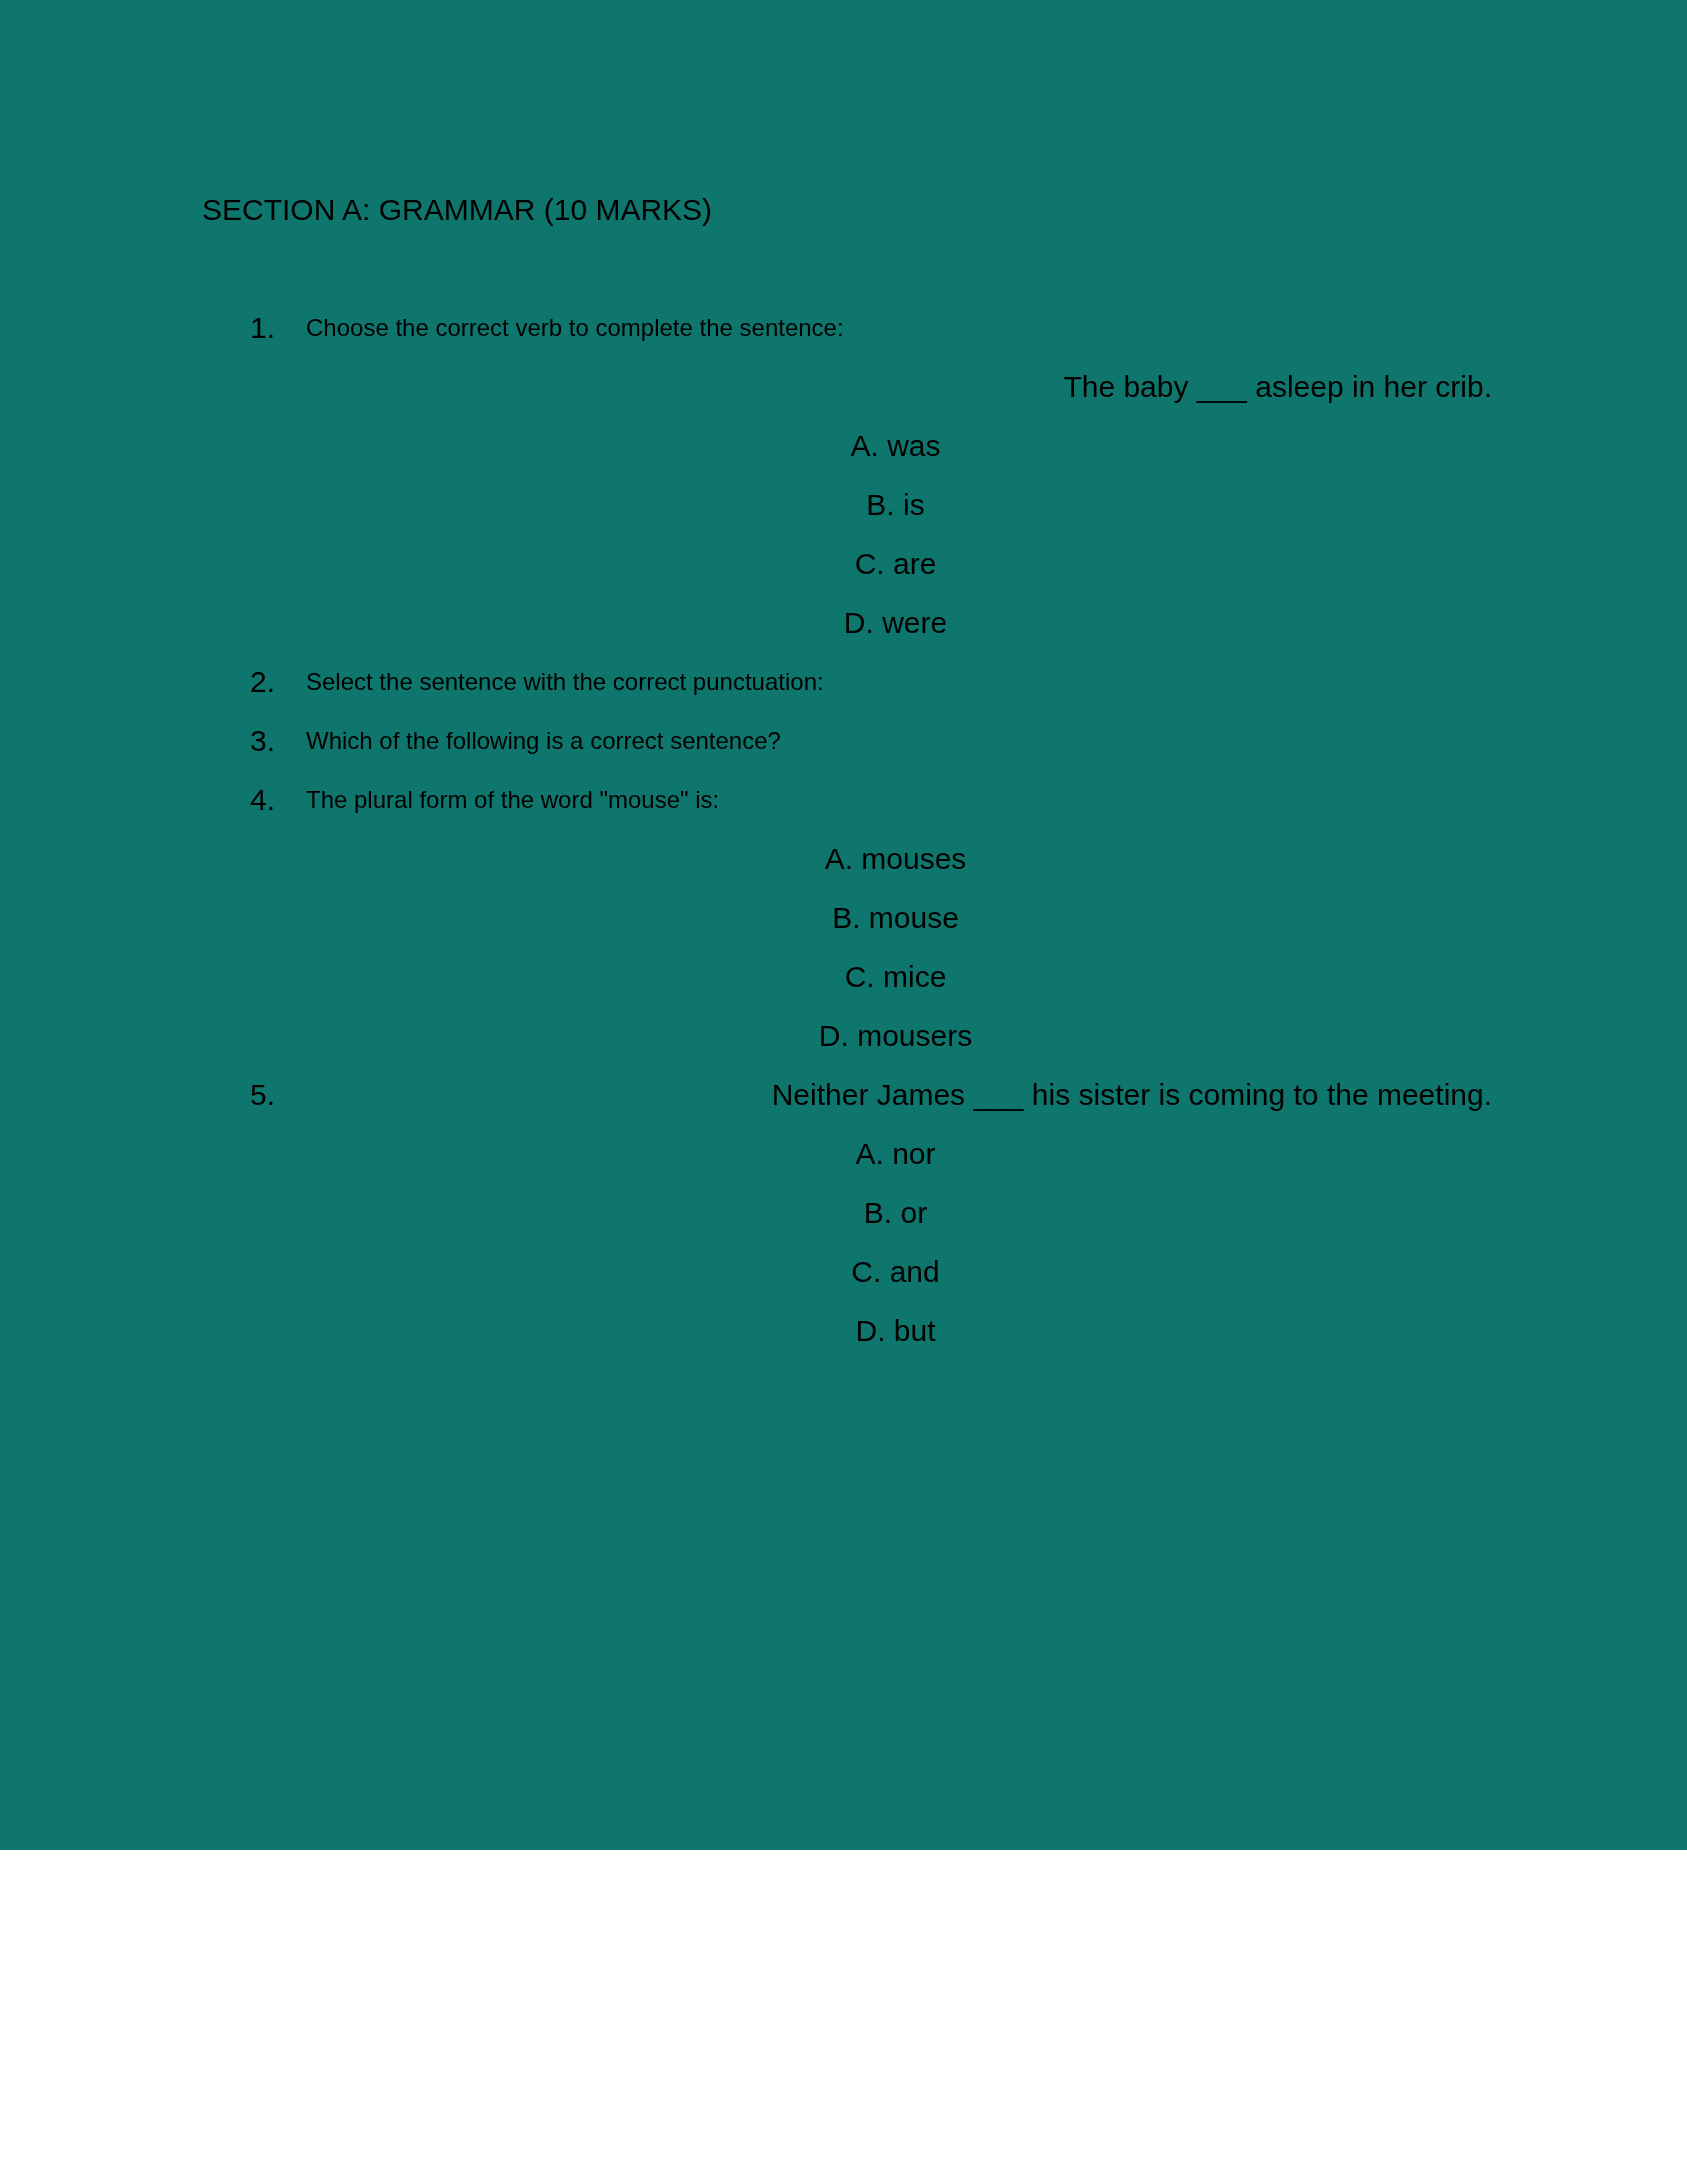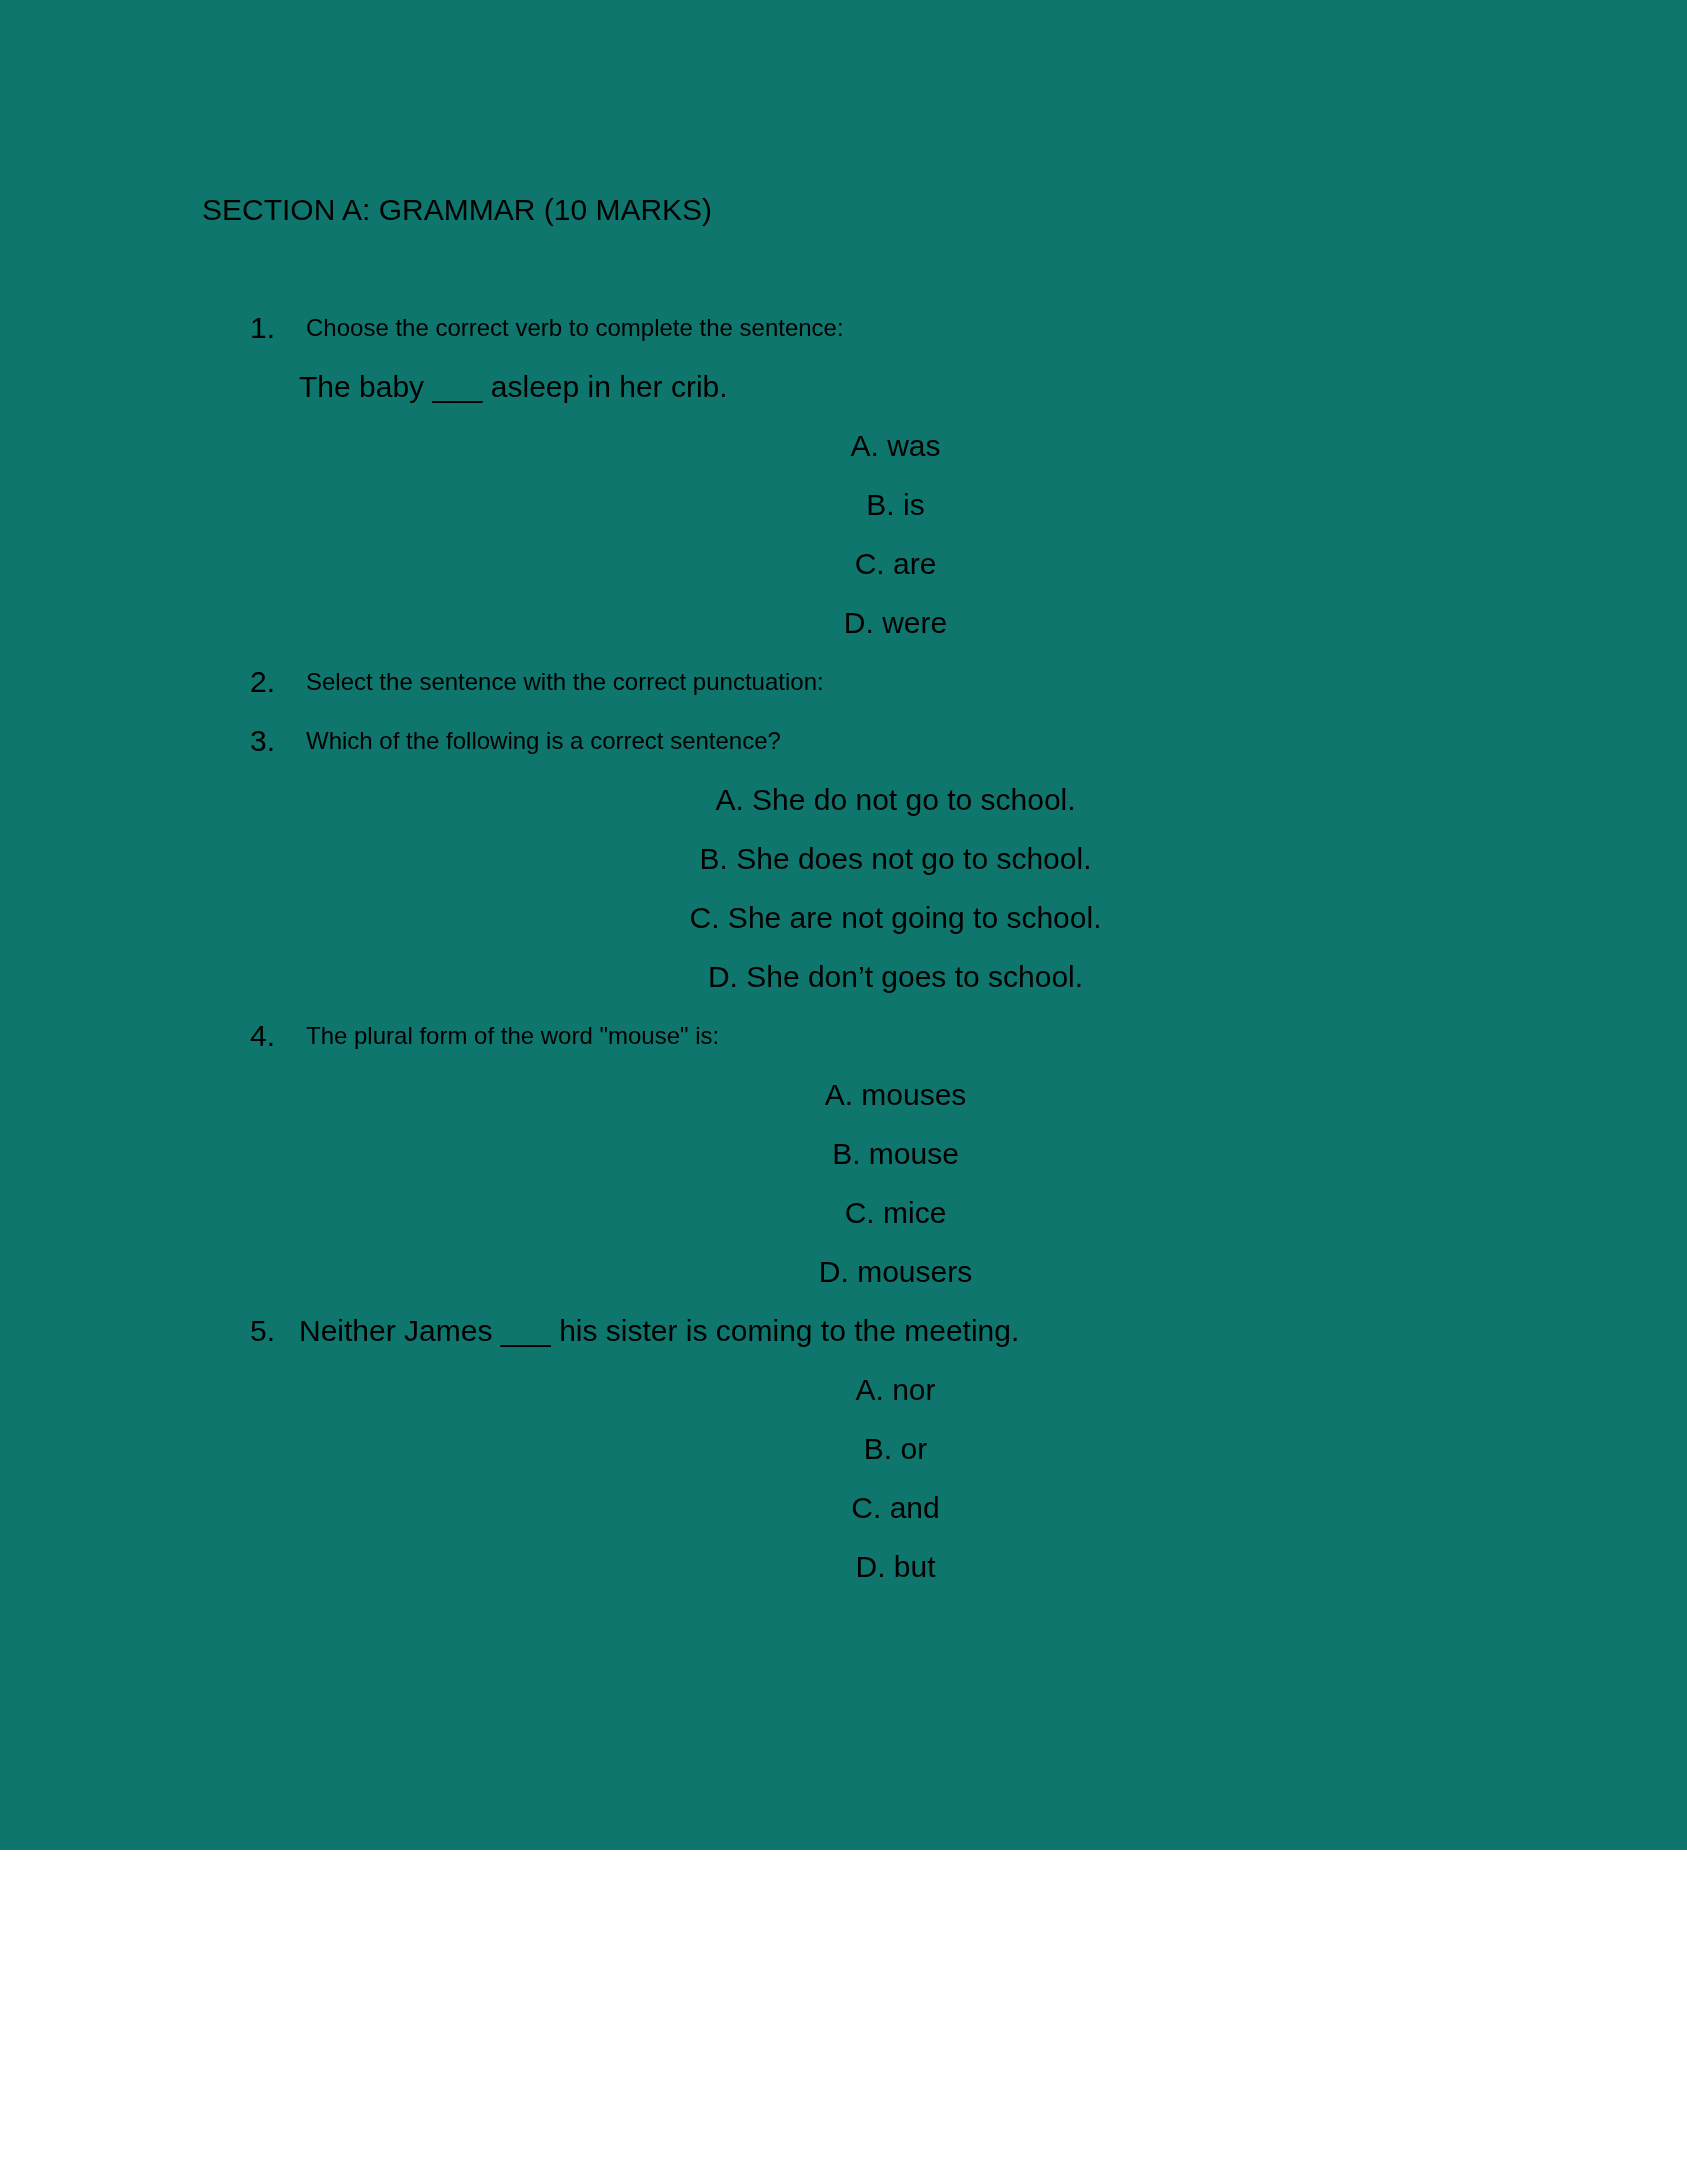--- a/index.html
+++ b/index.html
@@ -51,20 +51,21 @@
     font-size: 30px;
     line-height: 59px;
     white-space: pre;
     text-align: left;
   }
   .q-line {
     font-size: 30px;
     line-height: 59px;
     white-space: pre;
     color: #000000;
+    text-align: right;
   }
   .q-stem {
     font-size: 24px;
     line-height: 59px;
     white-space: pre;
     margin-left: 7px;
   }
   .q-options {
     margin: 0;
     padding: 0;
@@ -102,26 +103,20 @@
       </li>
 
       <li class="question-item">
         <span class="q-number">2.</span>
         <div class="q-stem">Select the sentence with the correct punctuation:</div>
       </li>
 
       <li class="question-item">
         <span class="q-number">3.</span>
         <div class="q-stem">Which of the following is a correct sentence?</div>
-        <ul class="q-options">
-          <li class="q-option">A. She do not go to school.</li>
-          <li class="q-option">B. She does not go to school.</li>
-          <li class="q-option">C. She are not going to school.</li>
-          <li class="q-option">D. She don’t goes to school.</li>
-        </ul>
       </li>
 
       <li class="question-item">
         <span class="q-number">4.</span>
         <div class="q-stem">The plural form of the word "mouse" is:</div>
         <ul class="q-options">
           <li class="q-option">A. mouses</li>
           <li class="q-option">B. mouse</li>
           <li class="q-option">C. mice</li>
           <li class="q-option">D. mousers</li>

